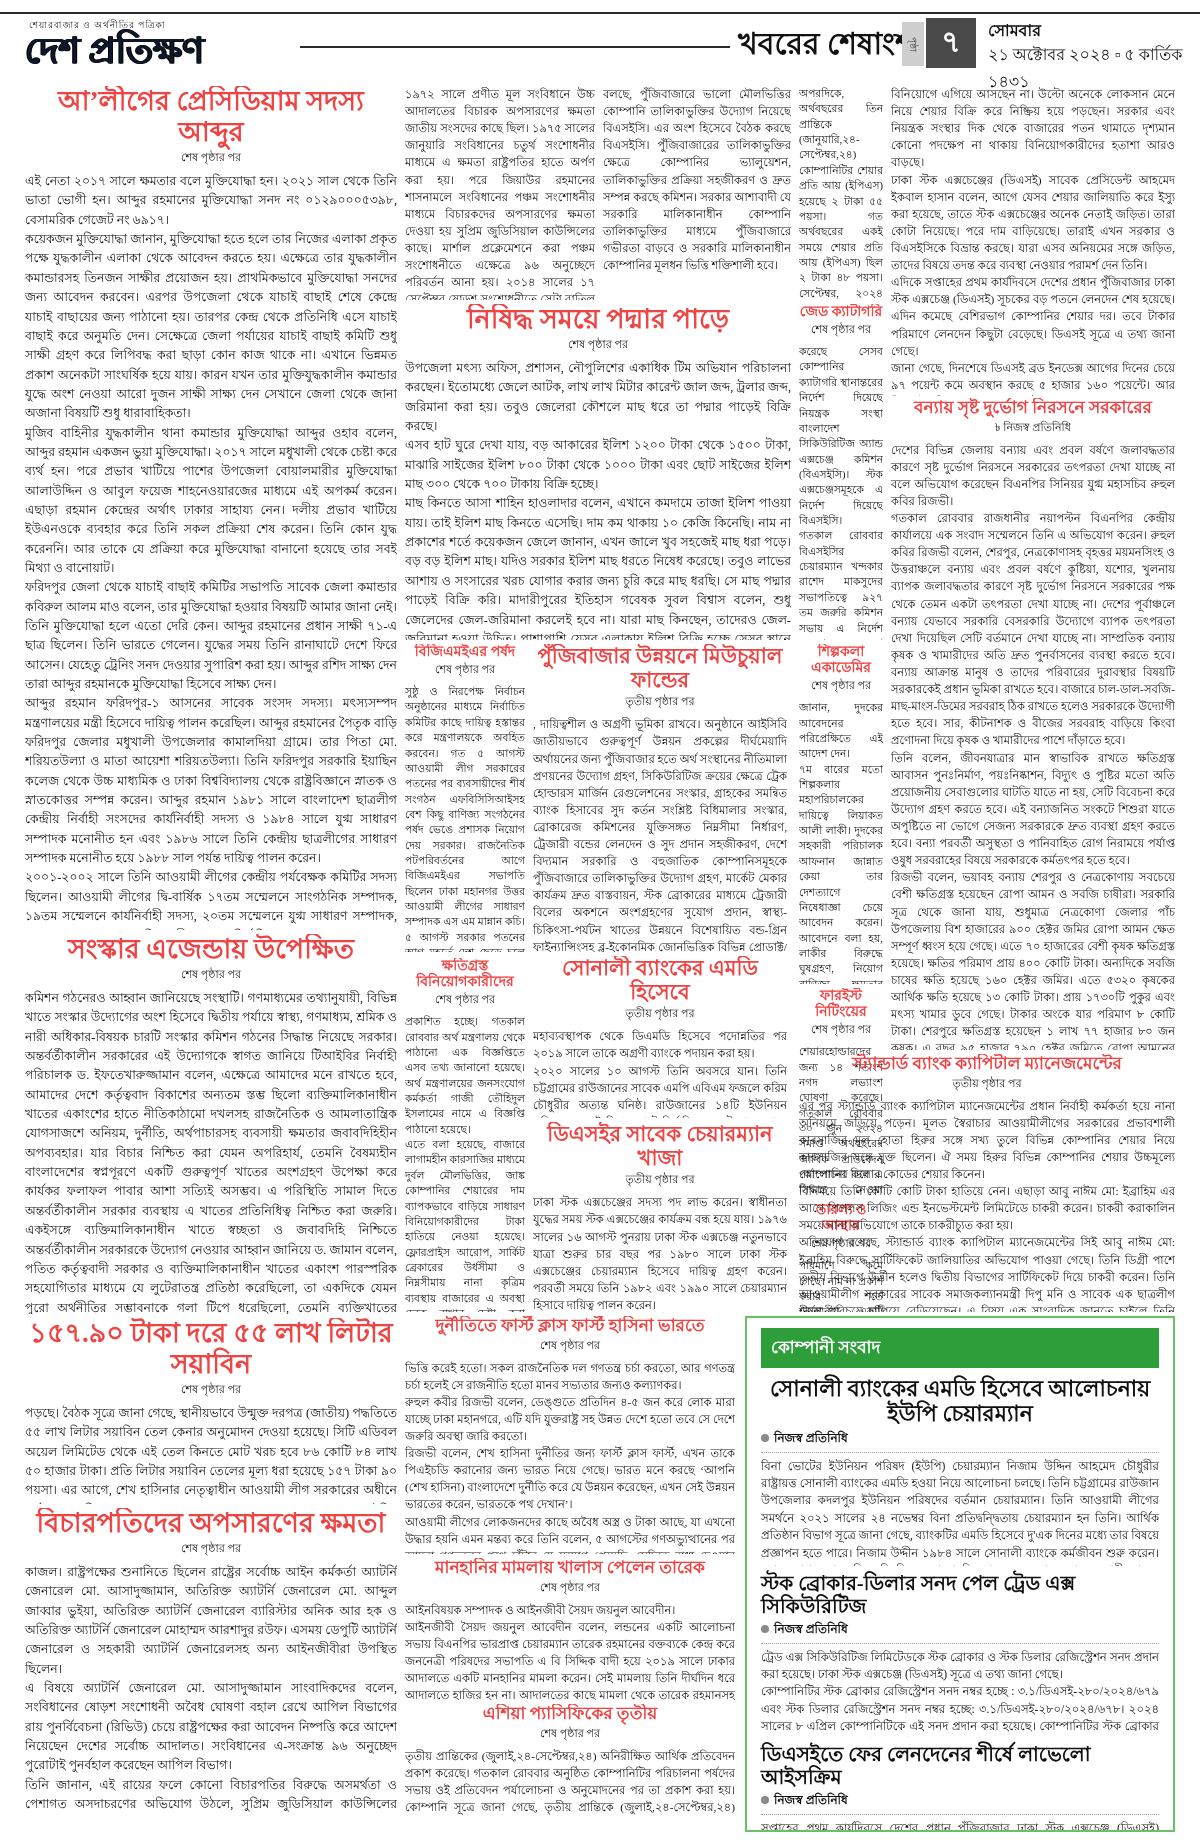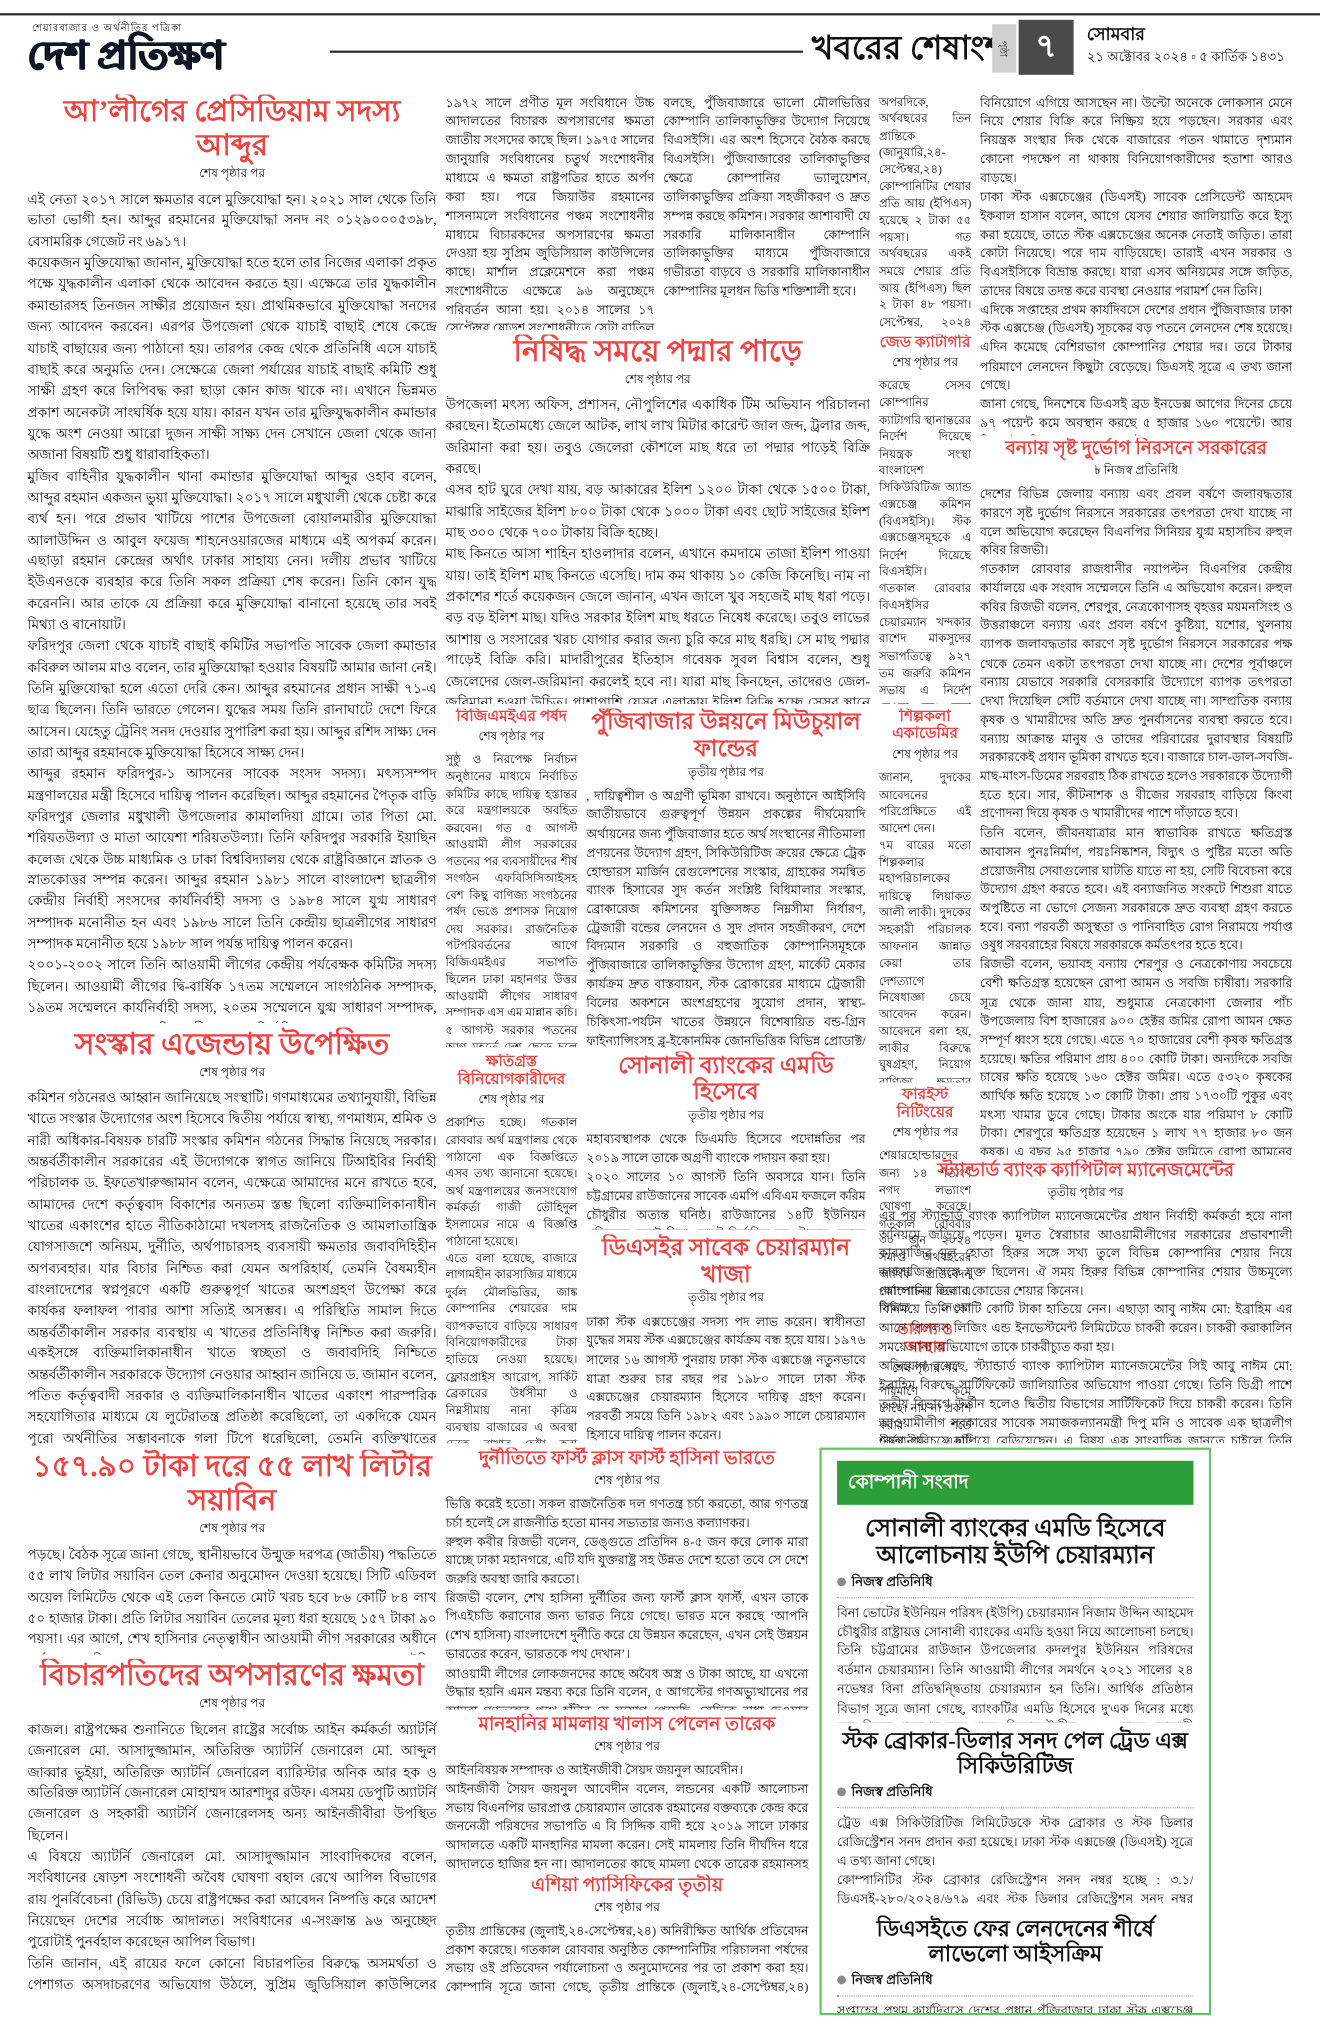--- a/index.html
+++ b/index.html
@@ -12,40 +12,40 @@
   .tagline{font-size:9px;color:#222;letter-spacing:1px;margin-left:4px;}
   .logo{font-size:36px;font-weight:900;line-height:1.05;color:#0f172a;
         text-shadow:1px 0 #000, -1px 0 #000;}
   .section-title{position:absolute;left:738px;top:20px;font-size:30px;font-weight:900;}
   .pgbox-label{position:absolute;left:902px;top:22px;width:22px;height:44px;background:#cfcfcf;
         display:flex;align-items:center;justify-content:center;}
   .pgbox-label span{writing-mode:vertical-rl;font-size:9px;color:#333;}
   .pgbox{position:absolute;left:926px;top:18px;width:50px;height:50px;background:#4a4a4a;
         color:#fff;display:flex;align-items:center;justify-content:center;font-size:30px;font-weight:900;}
   .weekday{position:absolute;left:988px;top:18px;font-size:16px;font-weight:700;}
-  .dateline{position:absolute;left:988px;top:42px;font-size:12px;}
+  .dateline{position:absolute;left:988px;top:42px;font-size:16px;}
   
   .story{position:absolute;overflow:hidden;}
   .story h2{margin:0 0 1px 0;text-align:center;font-weight:900;line-height:1.15;color:#ef4444;}
   .h-xl{font-size:27px;}
   .h-lg{font-size:17px;}
   .h-md{font-size:21px;}
   .h-sm{font-size:14px;}
   .cont{text-align:center;font-size:11px;margin:0 0 4px 0;color:#111;}
   .bt{margin:0;font-size:12.4px;line-height:1.56;text-align:justify;white-space:pre-line;}
   .bt-sm{font-size:11.4px;line-height:1.5;}
   .bt-xs{font-size:10.6px;line-height:1.45;}
   .byline{font-size:12px;font-weight:700;margin:2px 0 2px 0;}
   .byline .dot{display:inline-block;width:8px;height:8px;border-radius:50%;background:#8a8a8a;margin-right:5px;}
   
-  .cbox{position:absolute;left:745px;top:1316px;width:356px;height:516px;
+  .cbox{position:absolute;left:745px;top:1316px;width:430px;height:516px;
         border:2px solid #6abf69;background:#fff;padding:10px 14px;box-sizing:border-box;overflow:hidden;}
   .cbox-bar{background:#2e9e3a;color:#fff;font-size:17px;font-weight:900;padding:6px 10px;margin-bottom:8px;}
   .cbox h3{margin:2px 0 1px 0;font-size:22px;font-weight:900;text-align:center;line-height:1.15;}
-  .cbox h4{margin:6px 0 1px 0;font-size:20px;font-weight:900;text-align:center;line-height:1.15;}
+  .cbox h4{margin:6px 0 1px 0;font-size:20px;font-weight:900;text-align:left;line-height:1.15;}
   .dotted{border:0;border-top:1px dotted #9a9a9a;margin:3px 0 5px 0;}
   .cbox .bt{font-size:11.6px;line-height:1.5;}
 </style>
 </head>
 <body>
 
 <div id="page">
 
   <div class="toprule"></div>
   <div class="midrule"></div>

